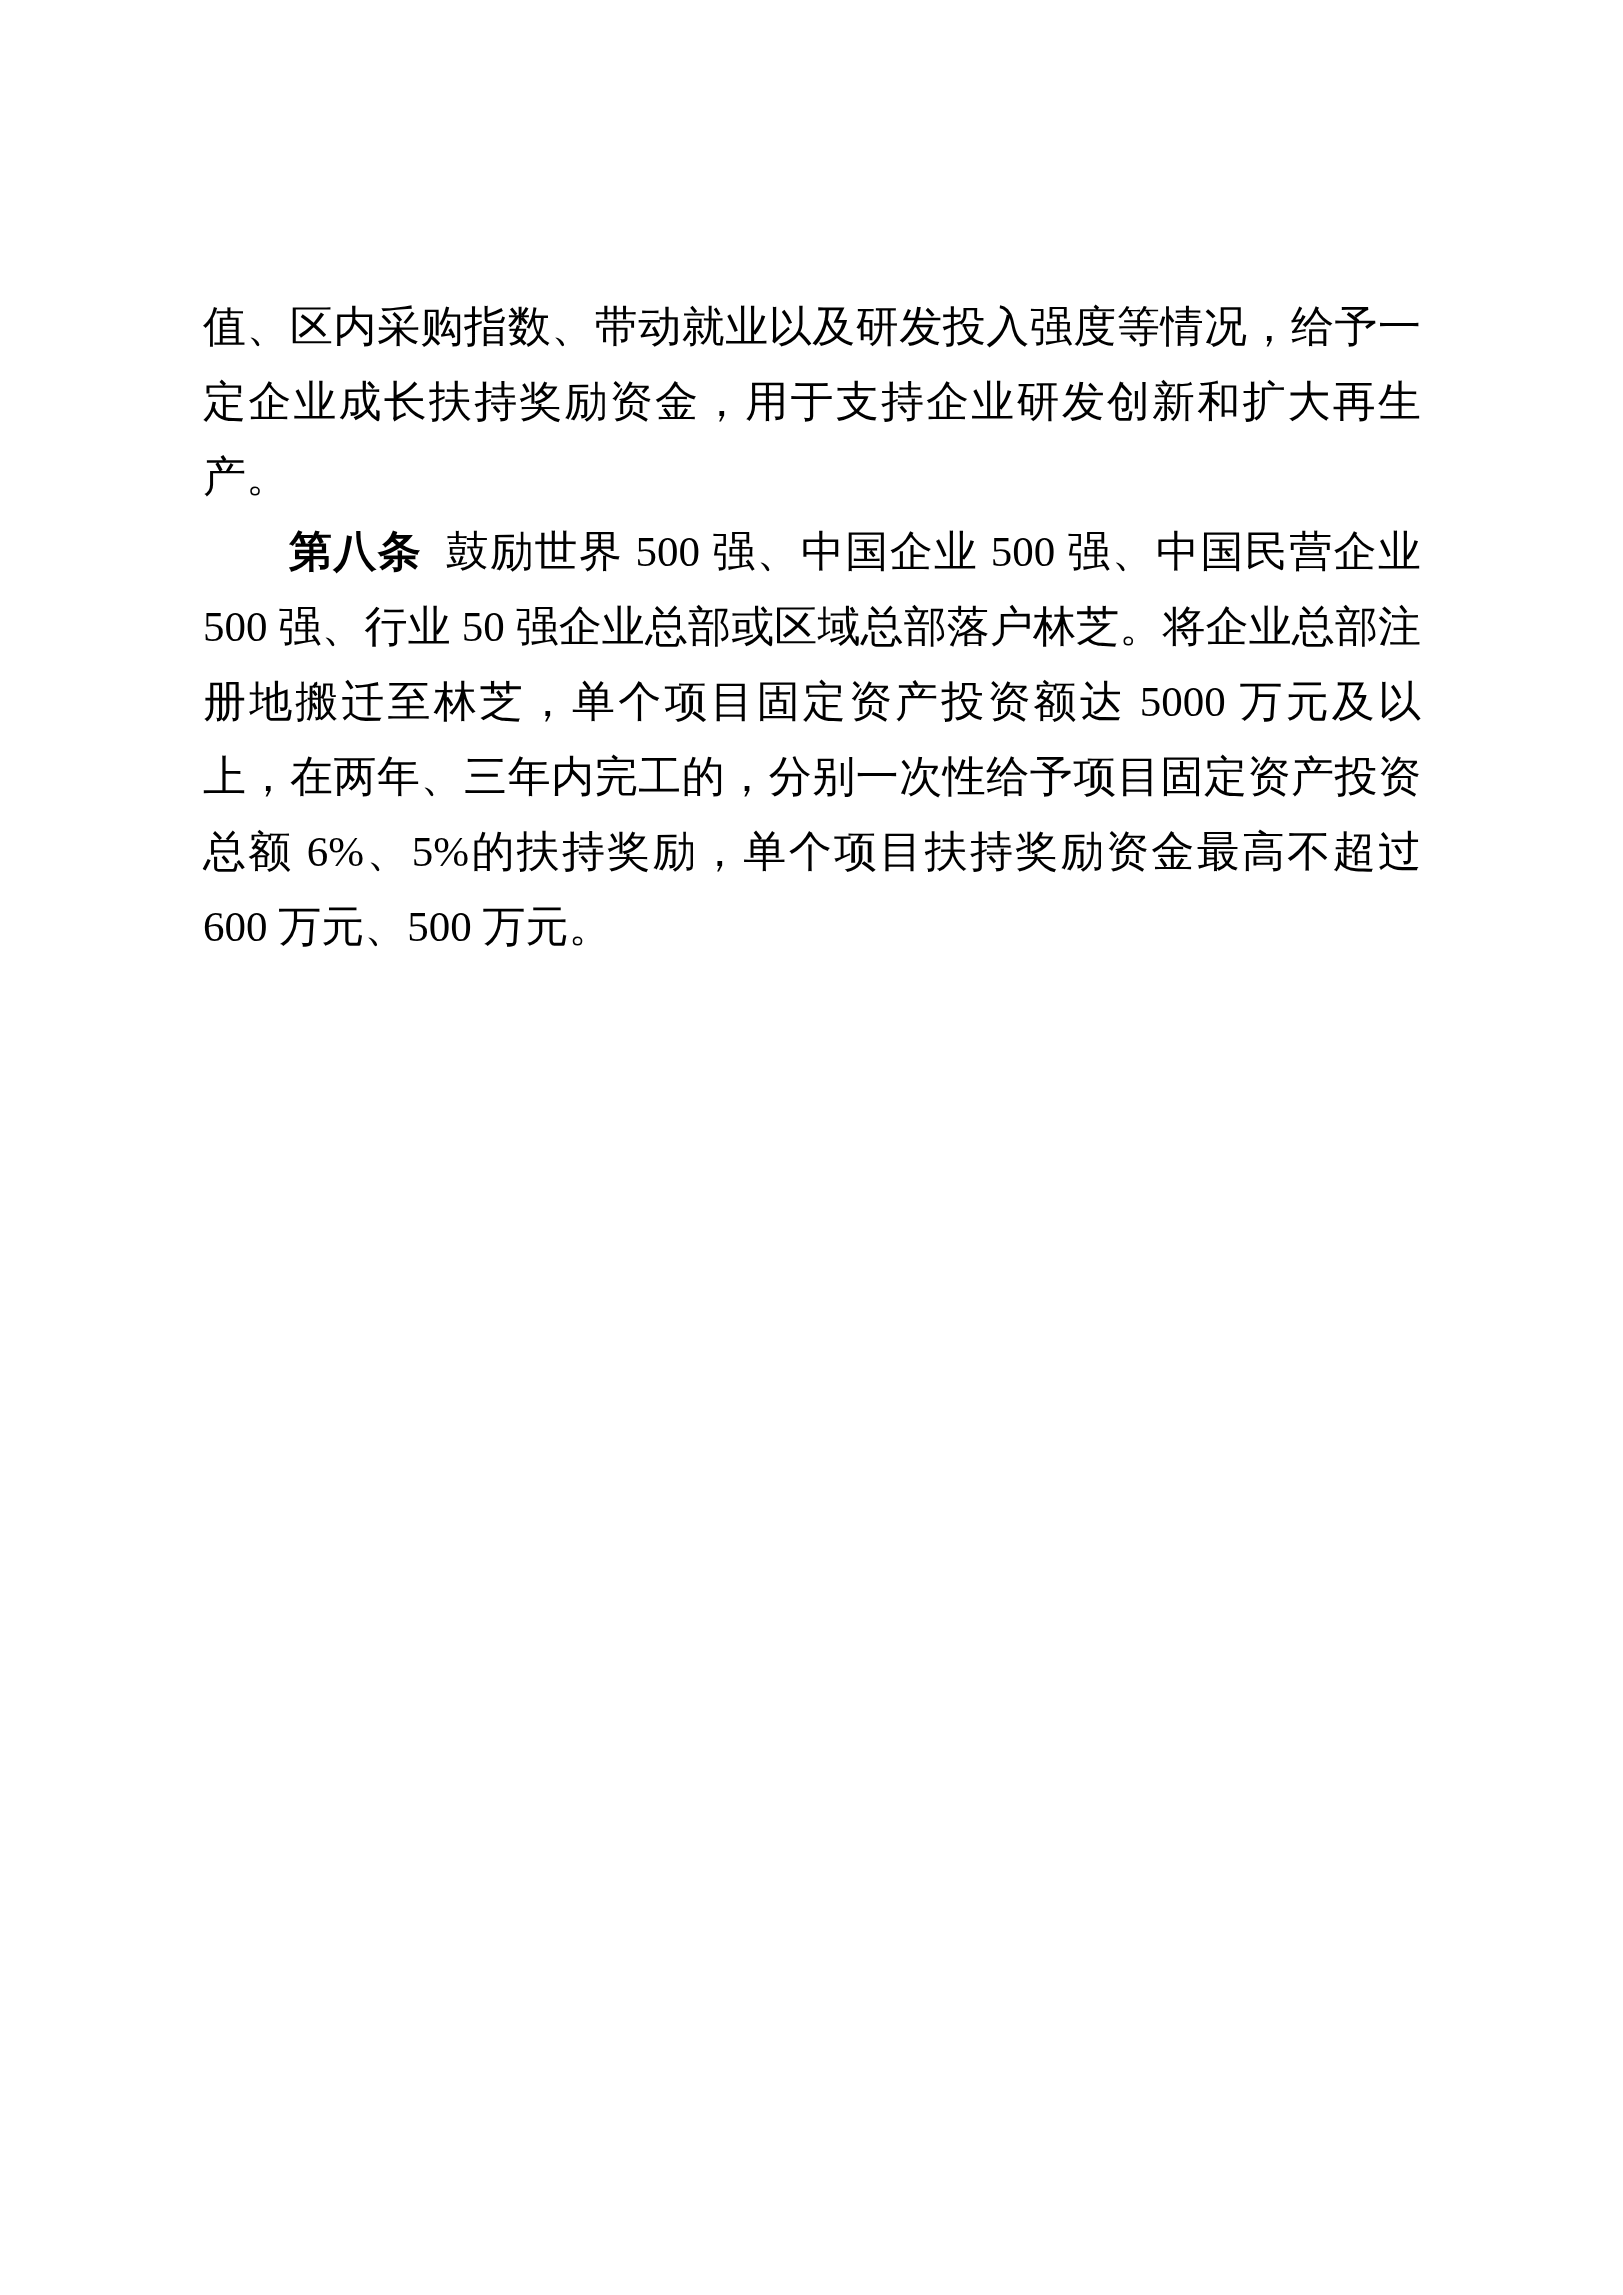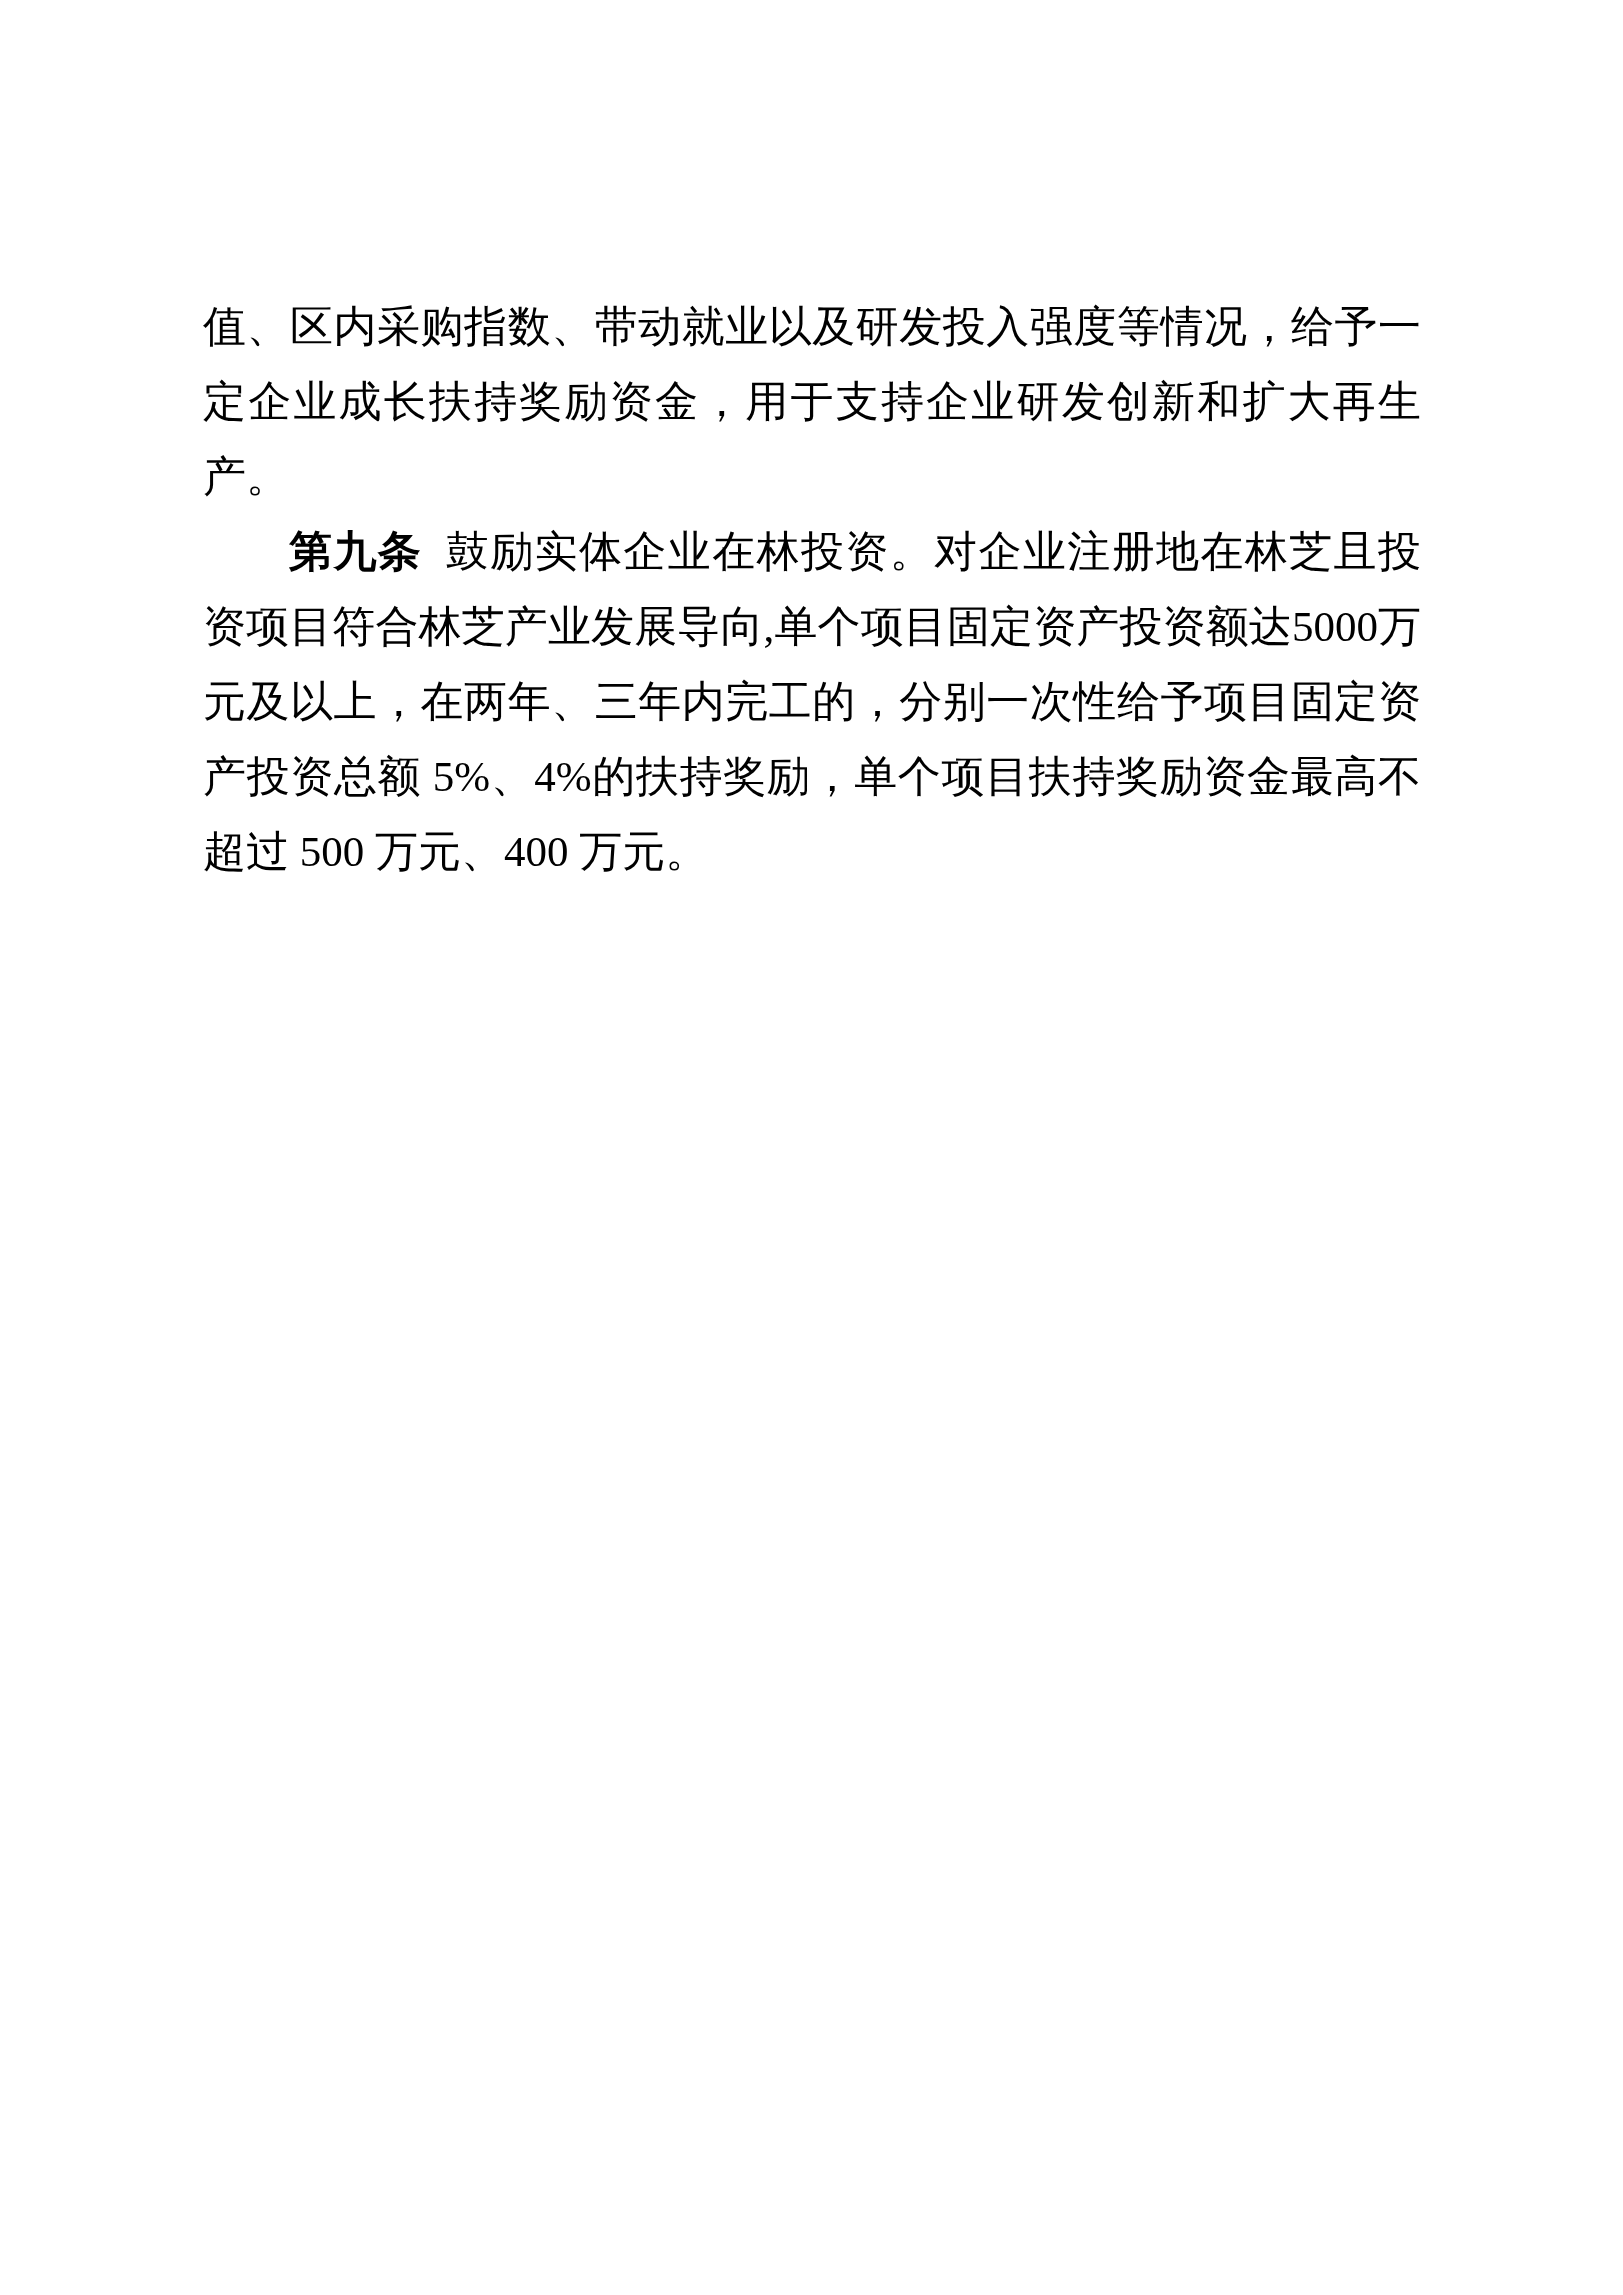--- a/index.html
+++ b/index.html
@@ -44,20 +44,20 @@
   }
 </style>
 </head>
 <body>
 
 <div class="page">
   <div class="content">
 
     <p class="para no-indent"><span>值、区内采购指数、带动就业以及研发投入强度等情况，给予一定企业成长扶持奖励资金，用于支持企业研发创新和扩大再生产。</span></p>
 
+    <p class="para"><span class="para-label">第八条</span><span>鼓励世界 500 强、中国企业 500 强、中国民营企业 500 强、行业 50 强企业总部或区域总部落户林芝。将企业总部注册地搬迁至林芝，单个项目固定资产投资额达 5000 万元及以上，在两年、三年内完工的，分别一次性给予项目固定资产投资总额 6%、5%的扶持奖励，单个项目扶持奖励资金最高不超过 600 万元、500 万元。</span></p>
 
-    <p class="para"><span class="para-label">第九条</span><span>鼓励实体企业在林投资。对企业注册地在林芝且投资项目符合林芝产业发展导向,单个项目固定资产投资额达5000万元及以上，在两年、三年内完工的，分别一次性给予项目固定资产投资总额 5%、4%的扶持奖励，单个项目扶持奖励资金最高不超过 500 万元、400 万元。</span></p>
 
 
 
   </div>
 </div>
 
 
 </body></html>

